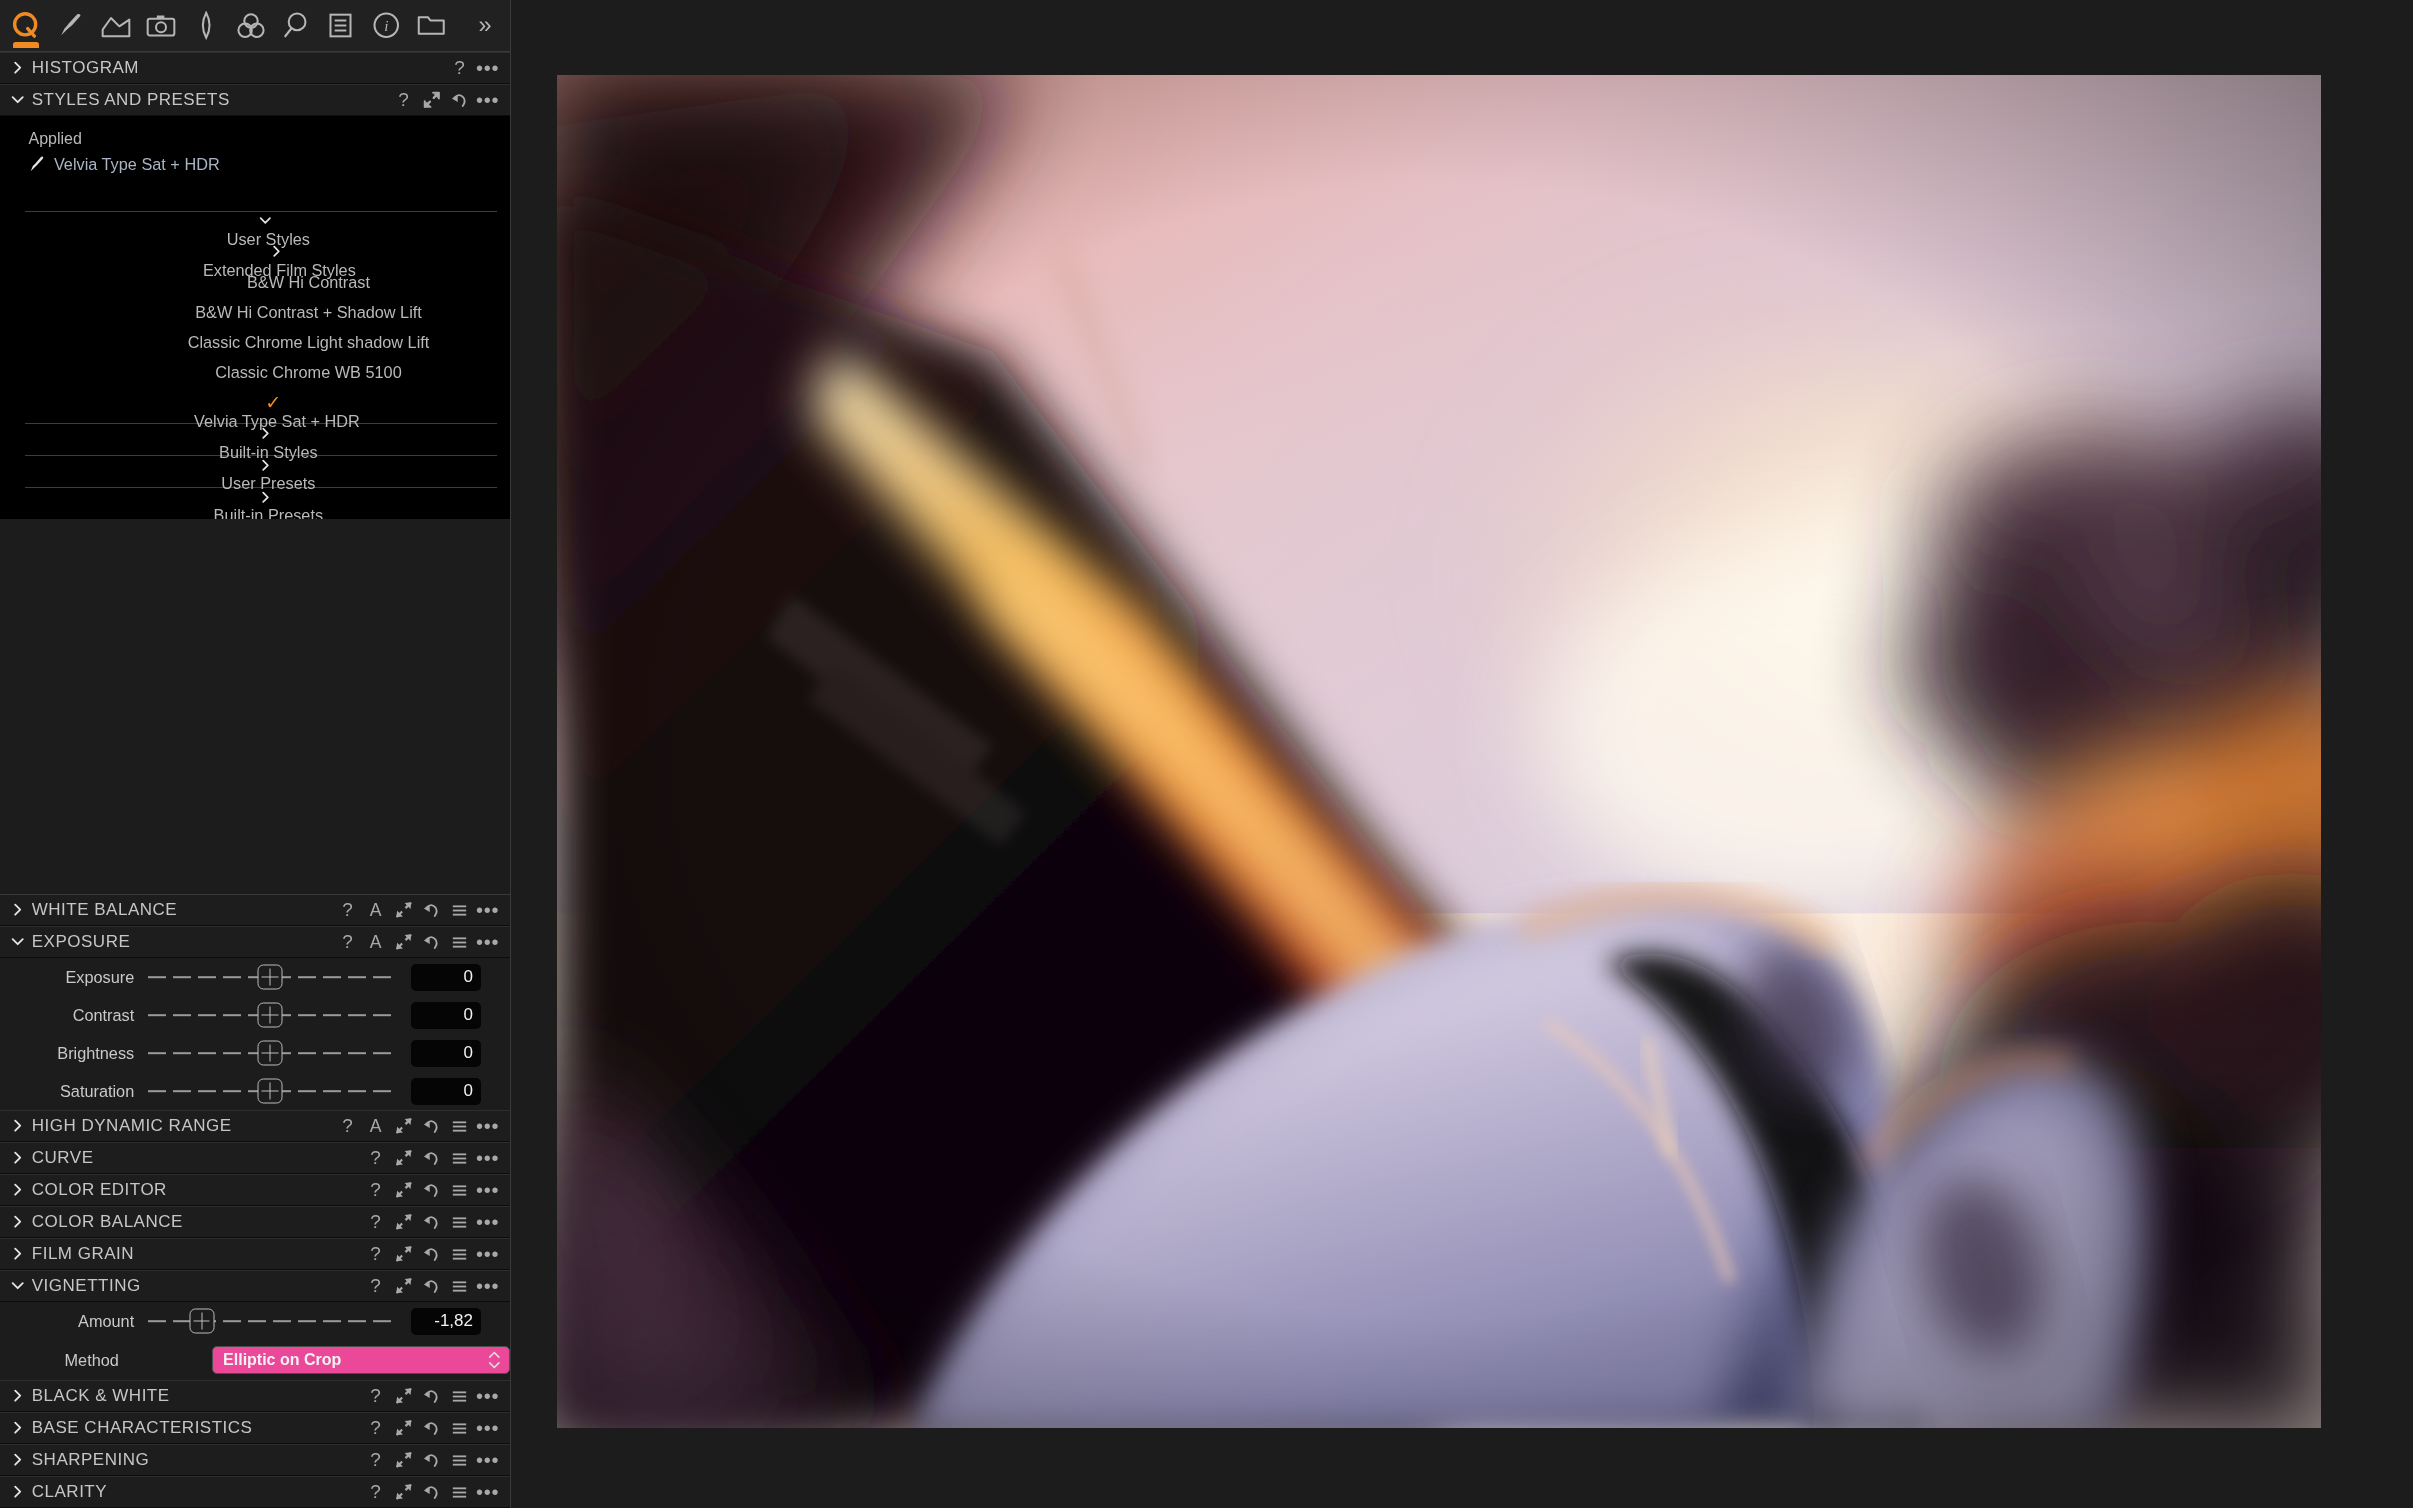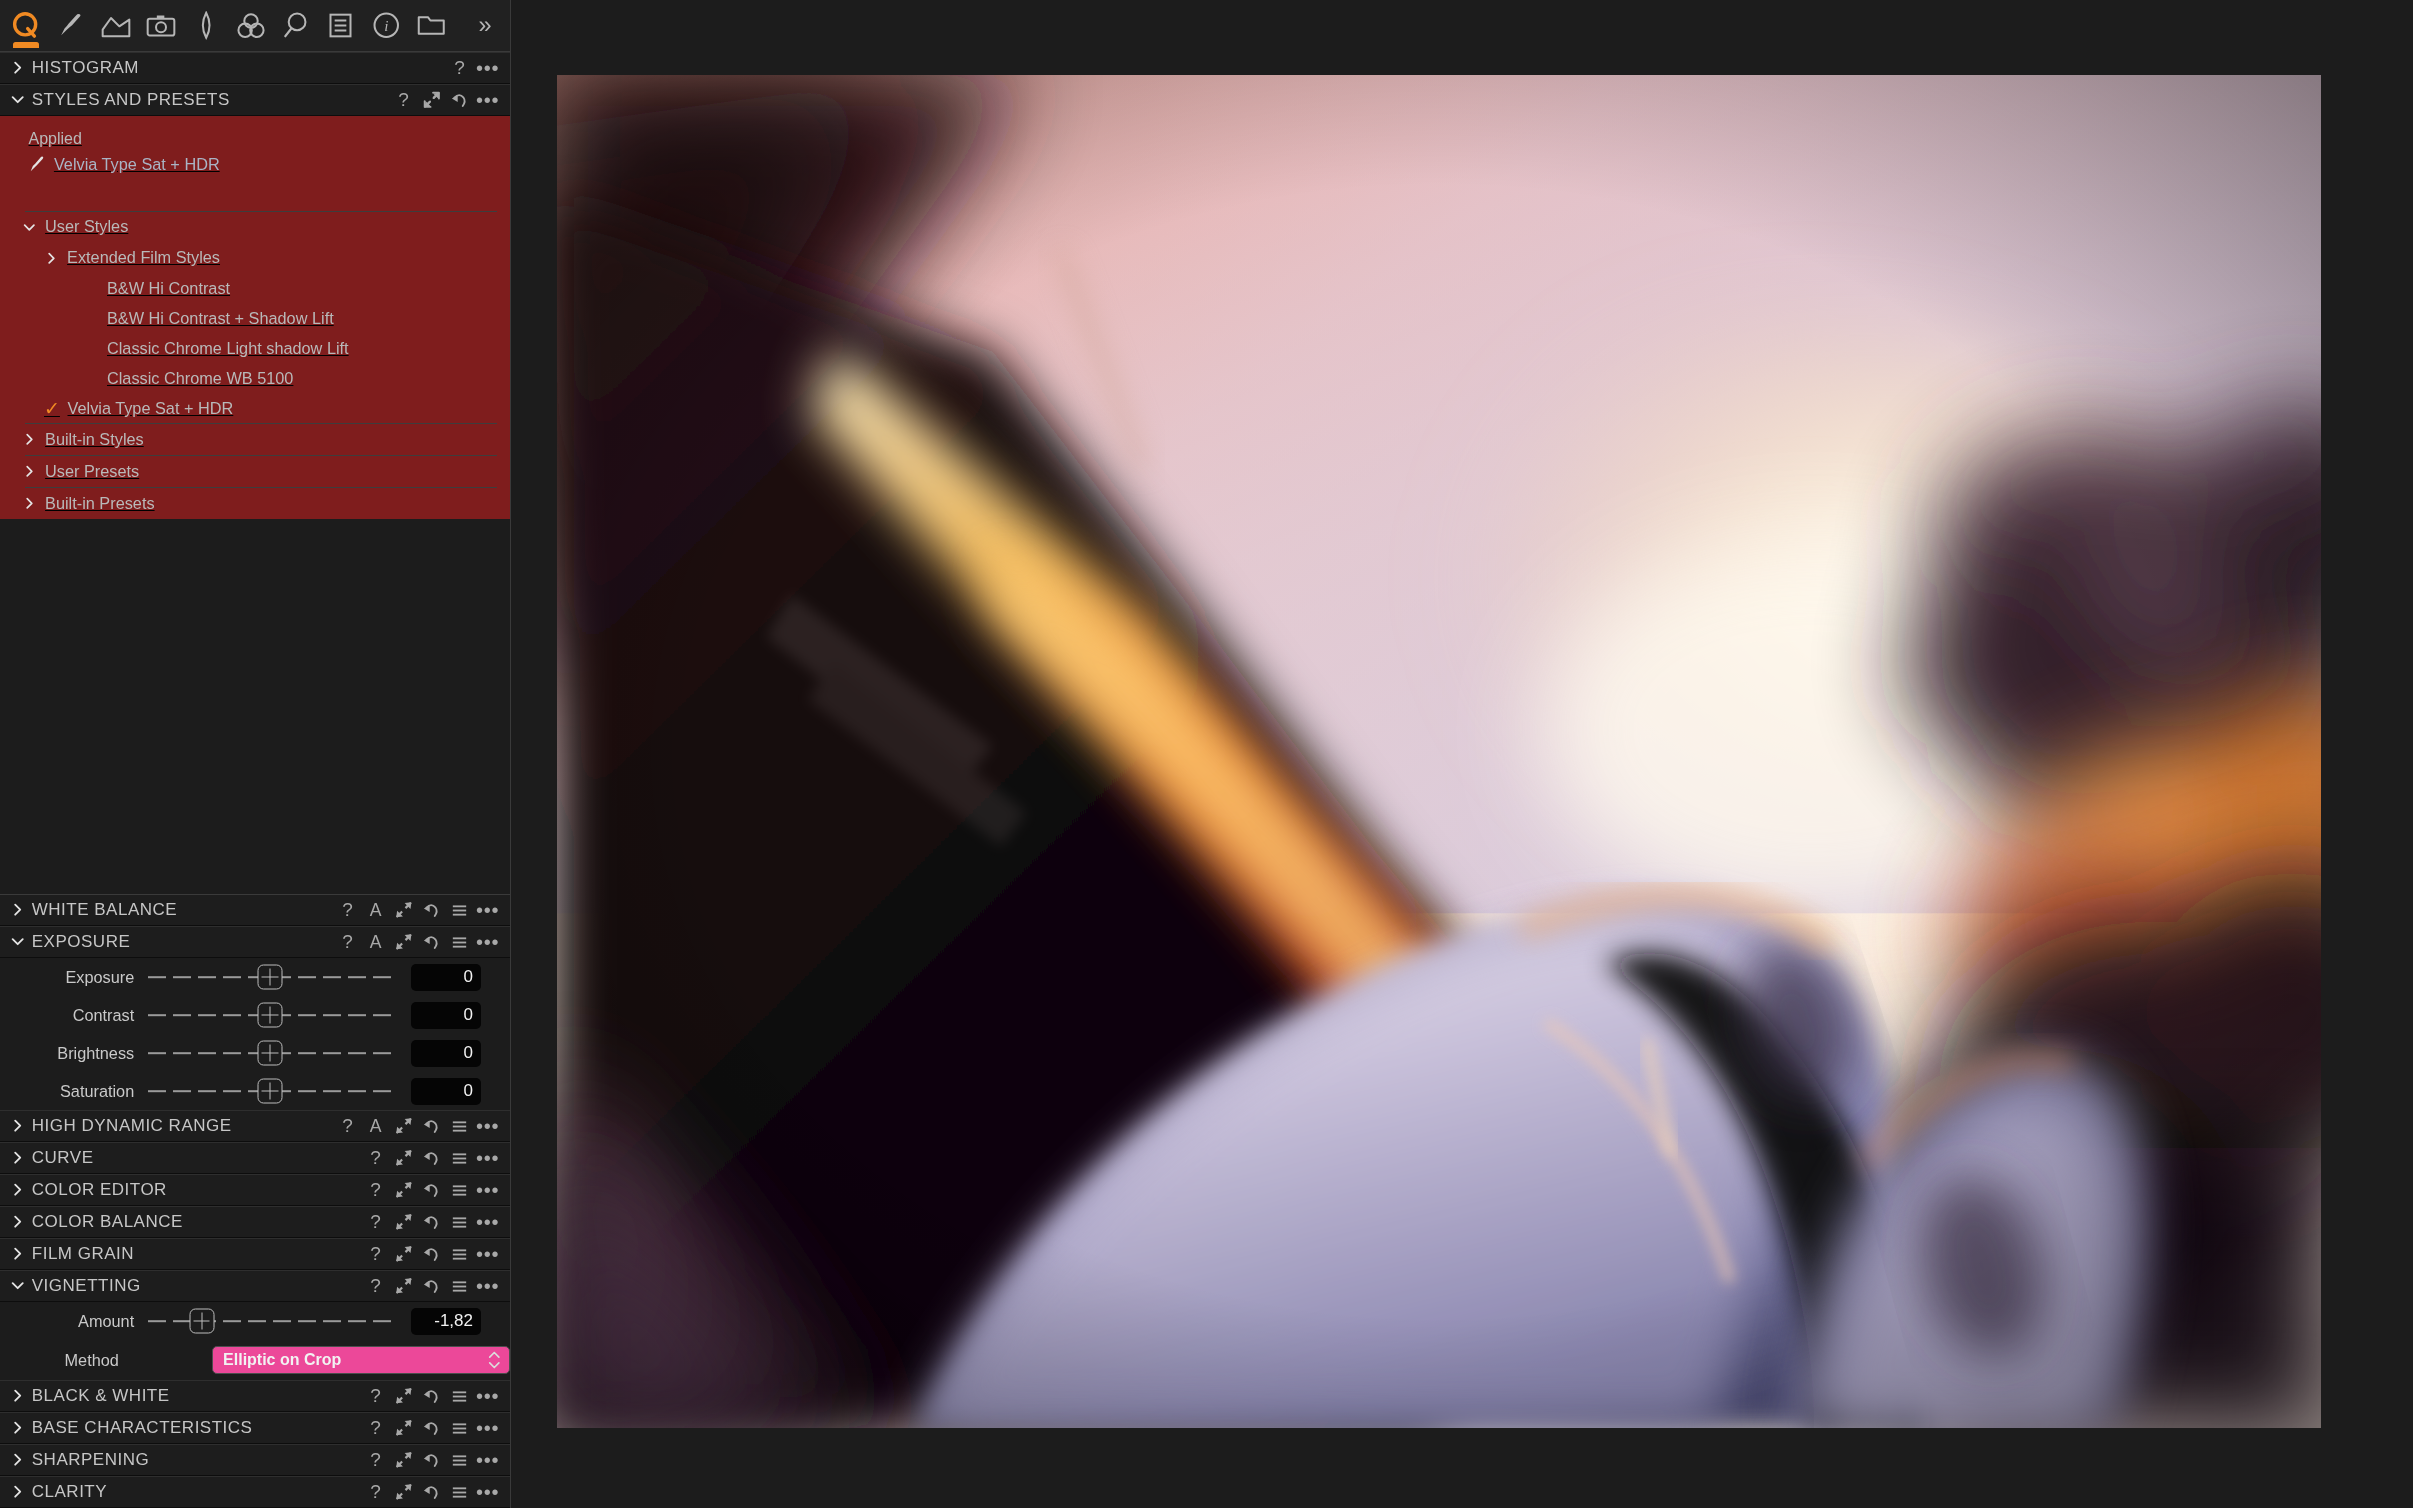--- a/index.html
+++ b/index.html
@@ -96,21 +96,21 @@
     display: flex; align-items: center; justify-content: center;
     color: #a8a8a8;
     cursor: pointer;
   }
   .sec-ic.q { font-size: 19px; font-weight: 400; color: #a8a8a8; }
   .sec-ic.a { font-size: 17.6px; color: #a8a8a8; }
   .sec-ic.dots { font-size: 20px; letter-spacing: 0.8px; color: #a8a8a8; line-height: 0.5; }
 
   
   #styles-body {
-    background: #7f1d1d;
+    background: #000000;
     padding-top: 10px;
     flex: 0 0 auto;
     text-decoration: underline;
   }
   .applied-label {
     color: #b9b9b9;
     font-size: 16px;
     padding: 4.2px 0 5px 28.5px;
   }
   .applied-row {
@@ -127,20 +127,21 @@
 
   .tree-sep {
     height: 0.8px; background: #3d3d3d;
     margin: 0 13.4px 0 25px;
   }
   .tree-row {
     display: flex; align-items: center;
     height: 31px;
     cursor: pointer;
     padding-left: 20px;
+    flex-direction: column;
   }
   .tree-row .tchev {
     width: 18.4px; height: 18.4px;
     display: flex; align-items: center; justify-content: center;
     flex: 0 0 auto;
   }
   .tree-label {
     color: #b9b9b9;
     font-size: 16.3px;
     margin-left: 6.7px;

